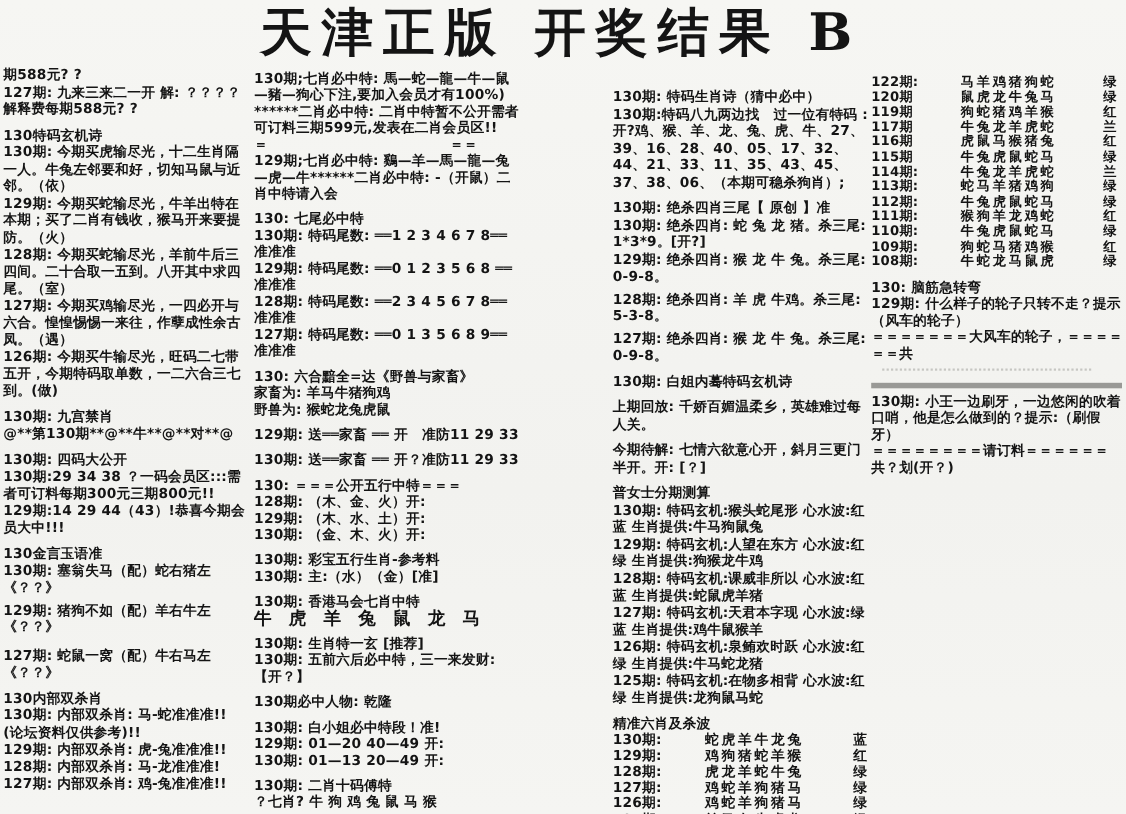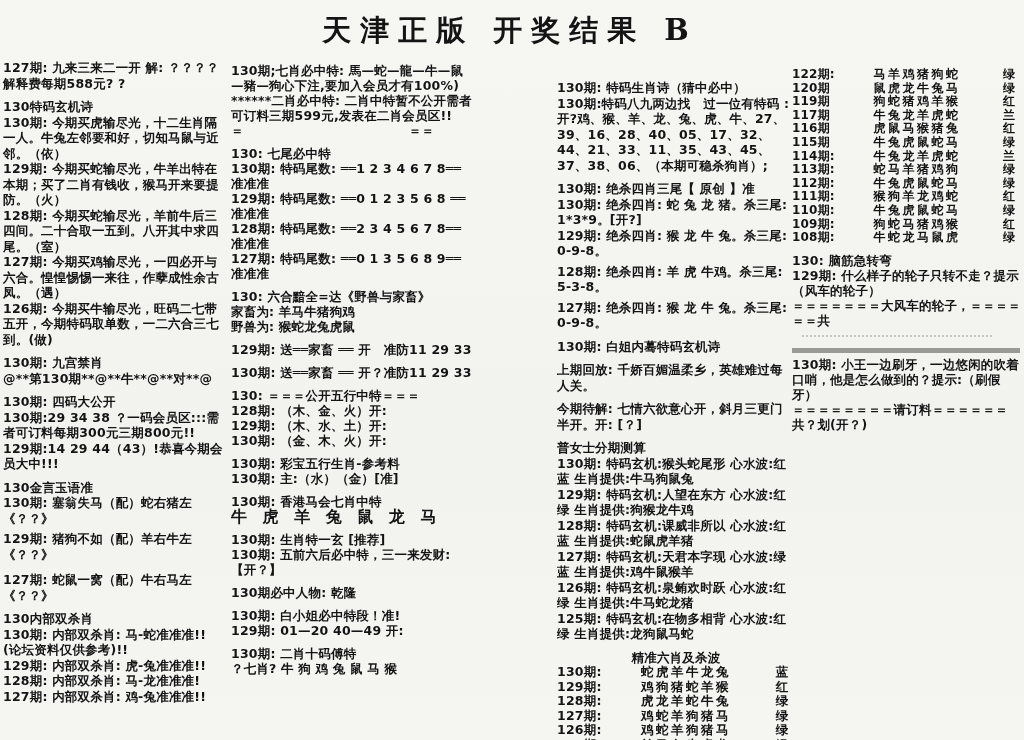--- a/index.html
+++ b/index.html
@@ -10,48 +10,49 @@
     font-weight:700;
     color:#141414;
     overflow:hidden;
   }
   .sheet{position:relative;width:1024px;height:740px;background:
     linear-gradient(180deg,#f6f6f3 0%,#f2f2ef 60%,#f5f5f2 100%);}
   .title{
     position:absolute;left:235px;top:0;width:550px;margin:0;
     text-align:center;
     font-family:"DejaVu Serif","Liberation Serif",serif;
-    font-size:29px;line-height:60px;letter-spacing:9px;font-weight:900;
+    font-size:47px;line-height:60px;letter-spacing:9px;font-weight:900;
     white-space:nowrap;
   }
   .col{position:absolute;font-size:12.5px;letter-spacing:0.2px;}
   .col1{left:3px;top:60px;width:226px;line-height:15.5px;}
   .col2{left:231px;top:63px;width:242px;line-height:15px;}
   .col3{left:557px;top:80px;width:238px;line-height:15.5px;}
   .col4{left:792px;top:68px;width:230px;line-height:15px;}
   .ln{min-height:13px;}
   .gap{height:8px;}
   .gap-s{height:5px;}
   .bar{height:5px;background:#999996;margin:5px 2px 4px 0;}
   .dots{height:6px;border-top:2px dotted #c6c6c2;margin:7px 30px 0 10px;}
-  .ctr{text-align:center;}
+  .ctr{text-align:left;}
   .big{font-size:16px;letter-spacing:5px;}
   .zrow{display:flex;align-items:flex-start;}
   .col4 .zrow{line-height:13.6px;font-size:12px;}
   .col3 .zrow{line-height:14.5px;}
   .zp{width:46px;flex:none;}
   .za{flex:1;text-align:center;letter-spacing:2.5px;}
   .zc{width:26px;flex:none;text-align:center;}
 </style>
 </head>
 <body>
 
 <div class="sheet">
   <h1 class="title">天津正版 开奖结果 B</h1>
   <div class="col col1">
+      <div class="ln">期588元? ?</div>
       <div class="ln">127期: 九来三来二一开 解: ？？？？解释费每期588元? ?</div>
       <div class="gap"></div>
       <div class="ln">130特码玄机诗</div>
       <div class="ln">130期: 今期买虎输尽光，十二生肖隔一人。牛兔左邻要和好，切知马鼠与近邻。（依）</div>
       <div class="ln">129期: 今期买蛇输尽光，牛羊出特在本期；买了二肖有钱收，猴马开来要提防。（火）</div>
       <div class="ln">128期: 今期买蛇输尽光，羊前牛后三四间。二十合取一五到。八开其中求四尾。（室）</div>
       <div class="ln">127期: 今期买鸡输尽光，一四必开与六合。惶惶惕惕一来往，作孽成性余古凤。（遇）</div>
       <div class="ln">126期: 今期买牛输尽光，旺码二七带五开，今期特码取单数，一二六合三七到。(做)</div>
       <div class="gap"></div>
       <div class="ln">130期: 九宫禁肖</div>
@@ -72,20 +73,21 @@
       <div class="ln">130内部双杀肖</div>
       <div class="ln">130期: 内部双杀肖: 马-蛇准准准!! (论坛资料仅供参考)!!</div>
       <div class="ln">129期: 内部双杀肖: 虎-兔准准准!!</div>
       <div class="ln">128期: 内部双杀肖: 马-龙准准准!</div>
       <div class="ln">127期: 内部双杀肖: 鸡-兔准准准!!</div>
     </div>
   <div class="col col2">
       <div class="ln">130期;七肖必中特: 馬—蛇—龍—牛—鼠—豬—狗心下注,要加入会员才有100%)</div>
       <div class="ln">******二肖必中特: 二肖中特暂不公开需者可订料三期599元,发表在二肖会员区!!</div>
       <div class="ln">＝　　　　　　　　　　　　　＝＝</div>
+      <div class="ln">129期;七肖必中特: 鷄—羊—馬—龍—兔—虎—牛******二肖必中特: -（开鼠）二肖中特请入会</div>
       <div class="gap"></div>
       <div class="ln">130: 七尾必中特</div>
       <div class="ln">130期: 特码尾数: ══1 2 3 4 6 7 8══准准准</div>
       <div class="ln">129期: 特码尾数: ══0 1 2 3 5 6 8 ══准准准</div>
       <div class="ln">128期: 特码尾数: ══2 3 4 5 6 7 8══准准准</div>
       <div class="ln">127期: 特码尾数: ══0 1 3 5 6 8 9══准准准</div>
       <div class="gap"></div>
       <div class="ln">130: 六合黯全=达《野兽与家畜》</div>
       <div class="ln">家畜为: 羊马牛猪狗鸡</div>
       <div class="ln">野兽为: 猴蛇龙兔虎鼠</div>
@@ -105,20 +107,21 @@
       <div class="ln">130期: 香港马会七肖中特</div>
       <div class="ln big">牛 虎 羊 兔 鼠 龙 马</div>
       <div class="gap"></div>
       <div class="ln">130期: 生肖特一玄 [推荐]</div>
       <div class="ln">130期: 五前六后必中特，三一来发财: 【开？】</div>
       <div class="gap"></div>
       <div class="ln">130期必中人物: 乾隆</div>
       <div class="gap"></div>
       <div class="ln">130期: 白小姐必中特段！准!</div>
       <div class="ln">129期: 01—20 40—49 开:</div>
+      <div class="ln">130期: 01—13 20—49 开:</div>
       <div class="gap"></div>
       <div class="ln">130期: 二肖十码傅特</div>
       <div class="ln">？七肖? 牛 狗 鸡 兔 鼠 马 猴</div>
     </div>
   <div class="col col3">
       <div class="ln">130期: 特码生肖诗（猜中必中）</div>
       <div class="ln">130期:特码八九两边找　过一位有特码 : 开?鸡、猴、羊、龙、兔、虎、牛、27、39、16、28、40、05、17、32、44、21、33、11、35、43、45、37、38、06、（本期可稳杀狗肖）;</div>
       <div class="gap"></div>
       <div class="ln">130期: 绝杀四肖三尾【 原创 】准</div>
       <div class="ln">130期: 绝杀四肖: 蛇 兔 龙 猪。杀三尾: 1*3*9。[开?]</div>

